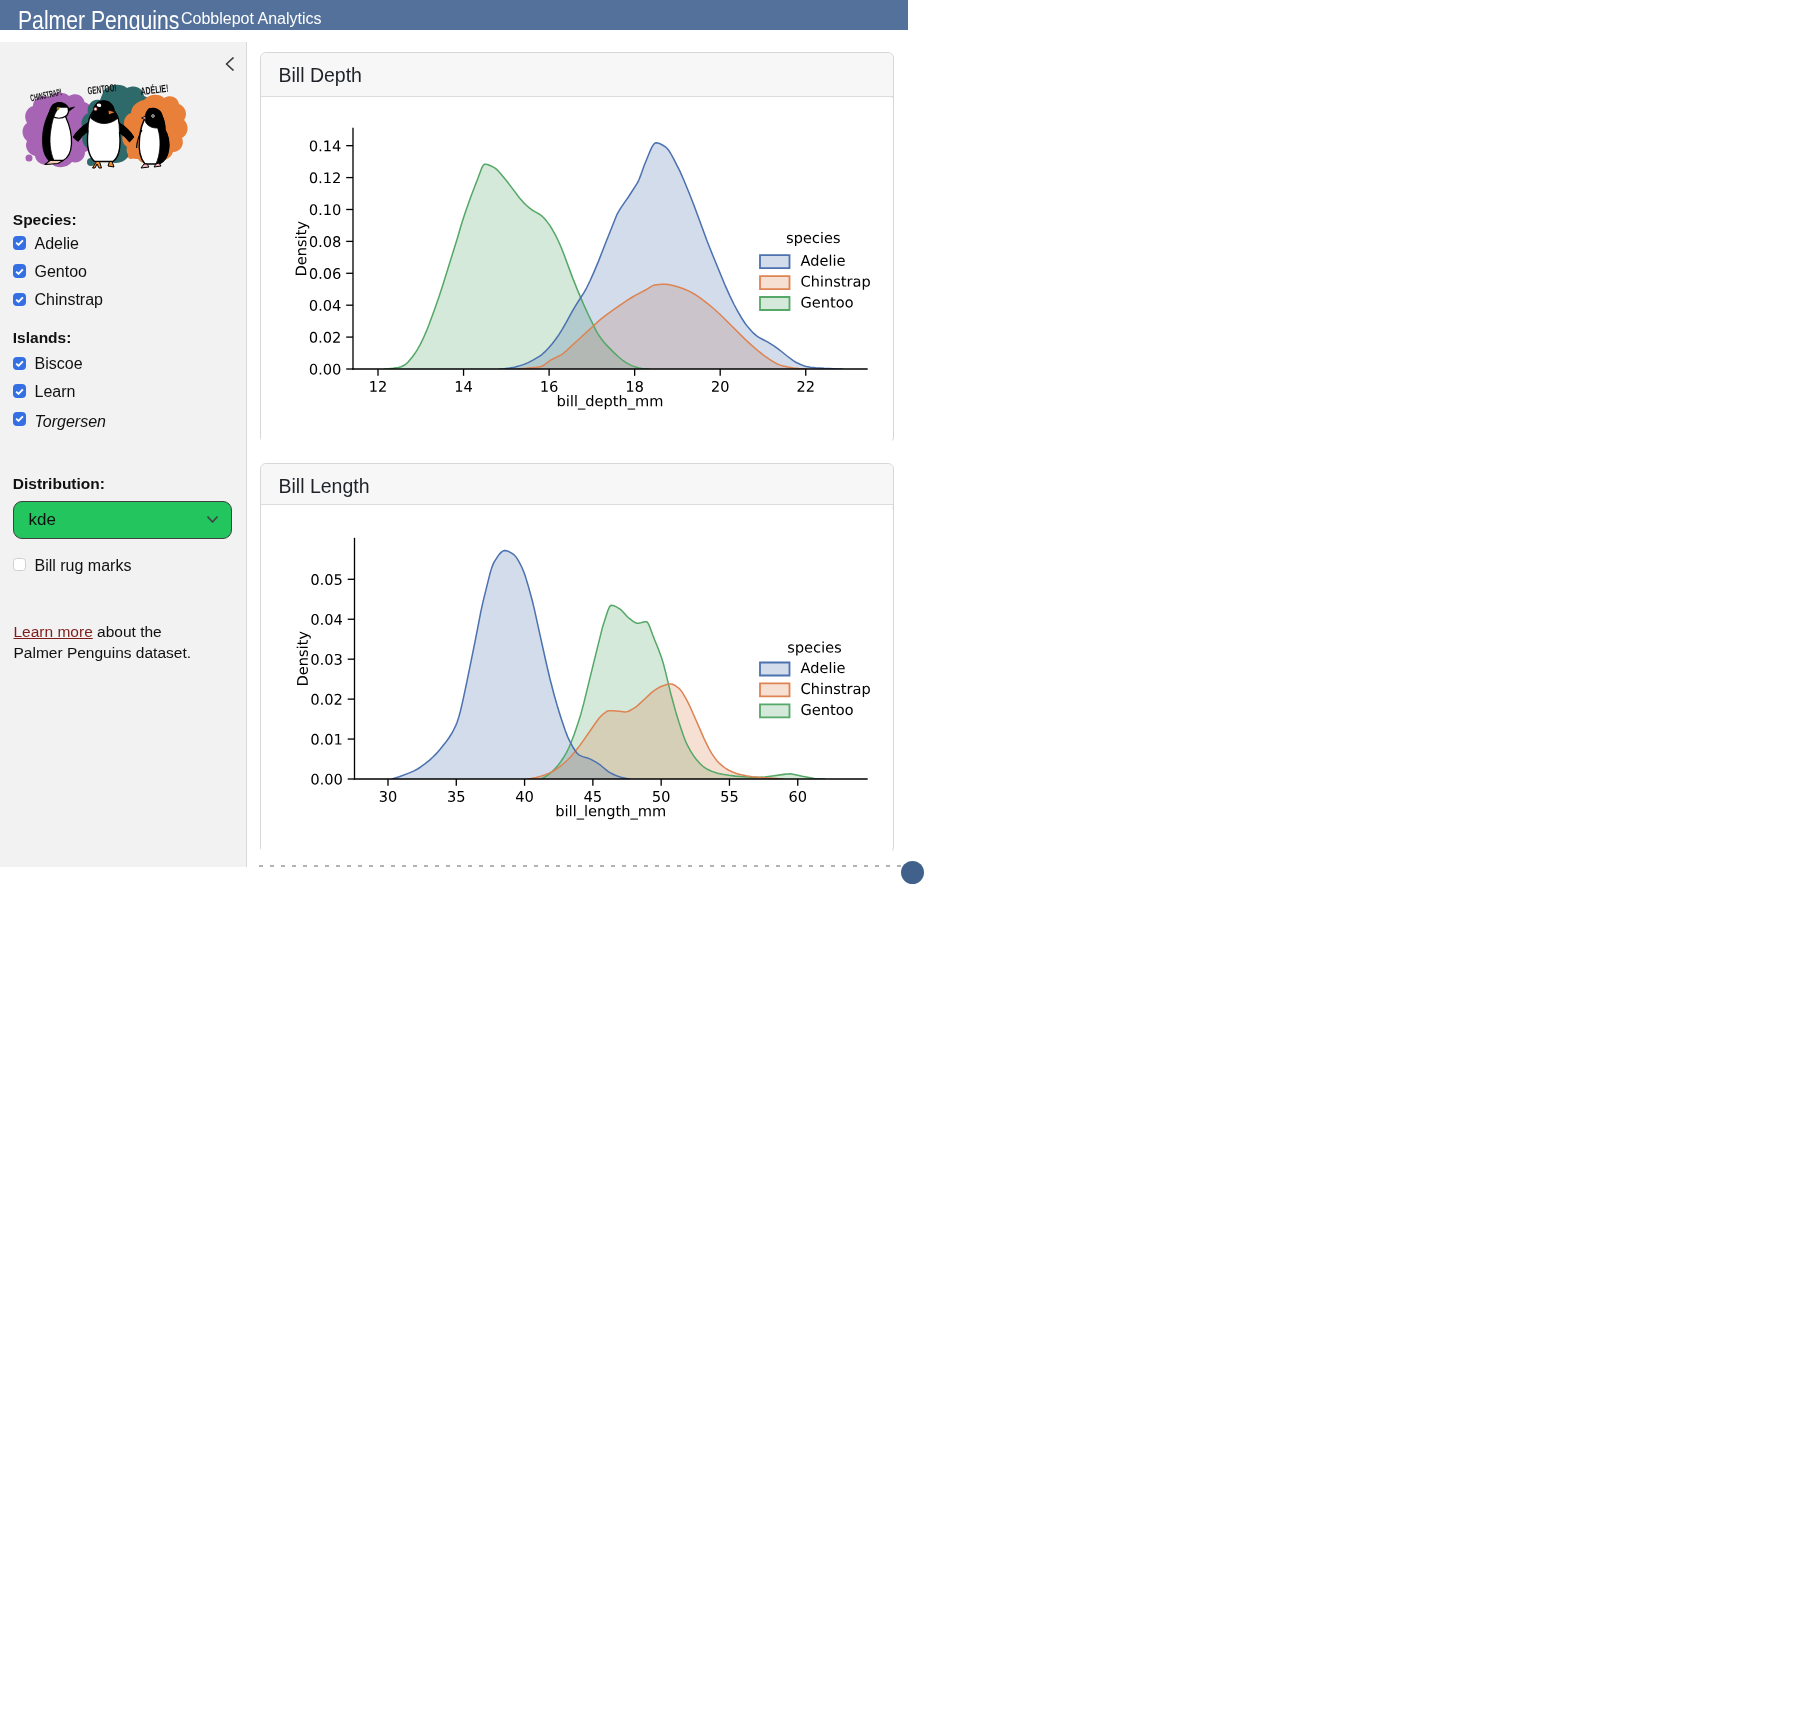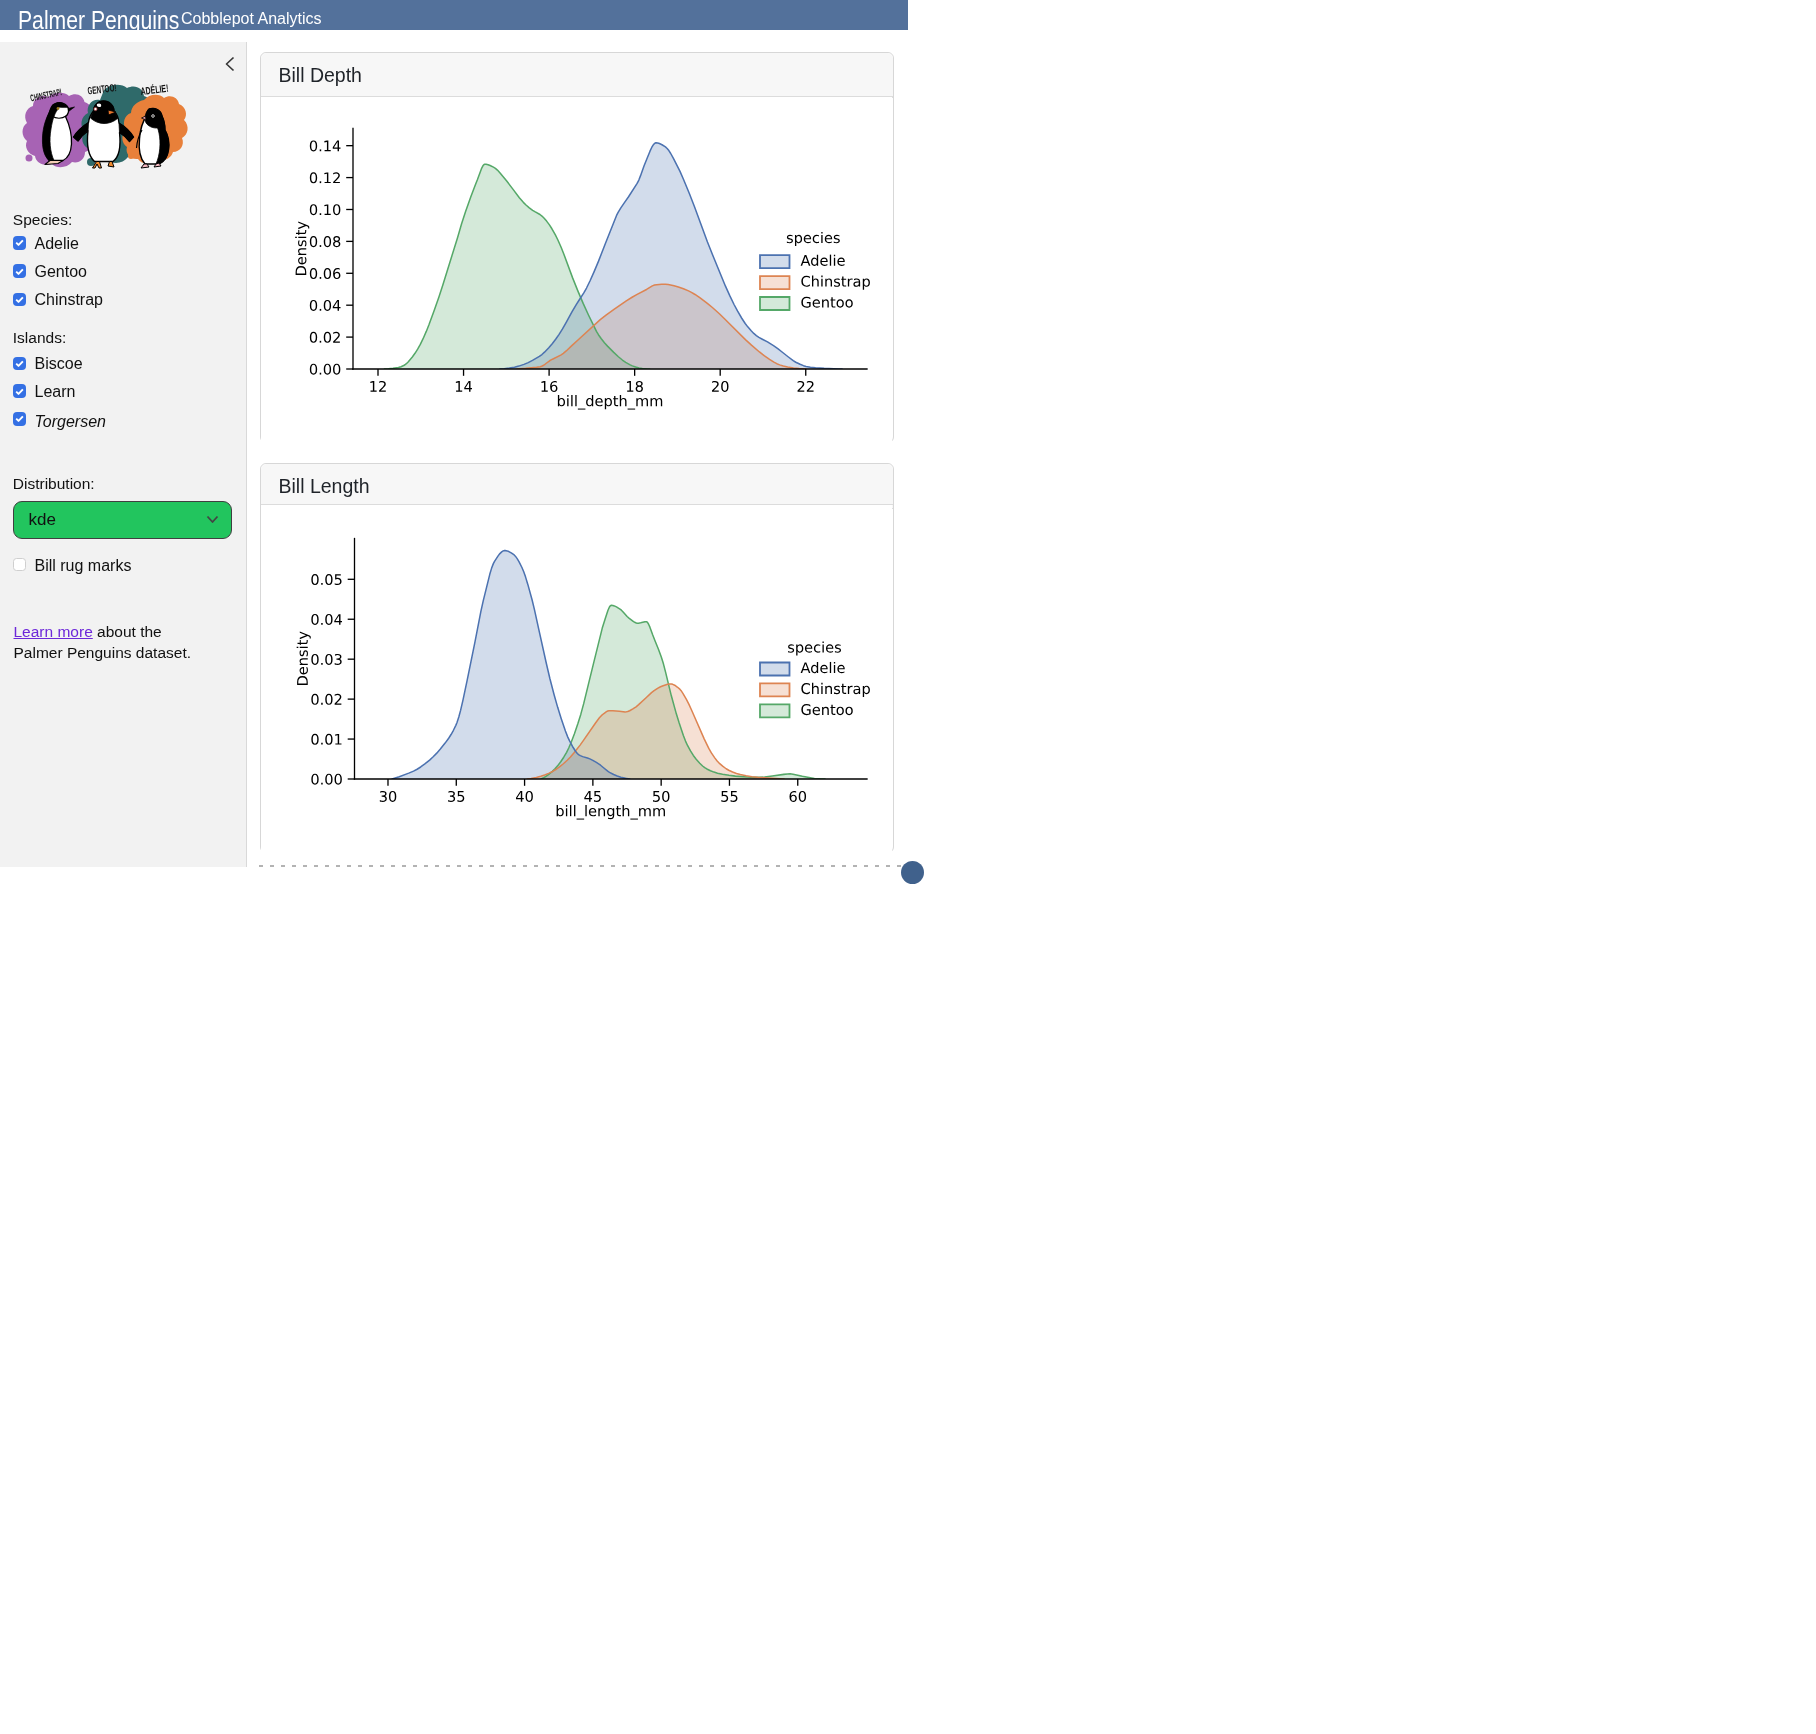--- a/index.html
+++ b/index.html
@@ -13,32 +13,32 @@
 #main { position:absolute; left:248px; top:42px; width:660px; height:825px; background:#fff; }
 .card { position:absolute; left:260px; width:634px; background:#fff; border:1px solid #d7d7d7; border-radius:6px; }
 .card .hd { height:45px; background:#f7f7f7; border-bottom:1px solid #dedede; border-radius:6px 6px 0 0;
   font-size:19.5px; color:#1f2329; padding:11px 0 0 17.5px; }
 #card1 { top:52px; height:391px; }
 #card2 { top:463px; height:390px; }
 .fig { position:absolute; }
 #fig1 { left:261px; top:95.5px; }
 #fig2 { left:261px; top:504px; }
 
-.lab { position:absolute; left:12.8px; font-size:15.5px; color:#111; }
+.lab { position:absolute; left:12.8px; font-size:15.5px; color:#111;font-weight:bold; }
 .cb { position:absolute; left:12.5px; width:13.8px; height:13.8px; border-radius:4px; background:#3470e4; }
 .cb svg { position:absolute; left:1.4px; top:1.4px; }
 .cb-lab { position:absolute; left:34.5px; font-size:16px; line-height:14px; color:#111; }
 #rug { position:absolute; left:13px; top:516px; width:13px; height:13px; border-radius:3.5px;
   background:#fff; border:1px solid #cfcfcf; }
 #sel { position:absolute; left:13px; top:459px; width:219px; height:37.5px; background:#22c55e;
   border:1px solid #404040; border-radius:9px; }
 #sel .v { position:absolute; left:14.5px; top:8px; font-size:17px; color:#111; }
 #sel svg { position:absolute; right:12px; top:13px; }
 #learn { position:absolute; left:13.5px; top:579px; width:200px; font-size:15.5px; line-height:21px; color:#111; }
-#learn a { color:#6d28d9; }
+#learn a { color:#7f1d1d; }
 #pg { position:absolute; left:17.5px; top:35.5px; }
 #dots { position:absolute; left:259px; top:865px; width:649px; height:2px;
   background:repeating-linear-gradient(90deg,#b3b3b3 0 4px,transparent 4px 11px); }
 .hrline { position:absolute; left:261px; width:631.5px; height:1px; background:#dcdcdc; }
 #bluecorner { position:absolute; left:901px; top:861px; width:23px; height:23px; border-radius:50%; background:#40618c; }
 </style>
 </head>
 <body>
 <div id="main"></div>
 <div id="header">

